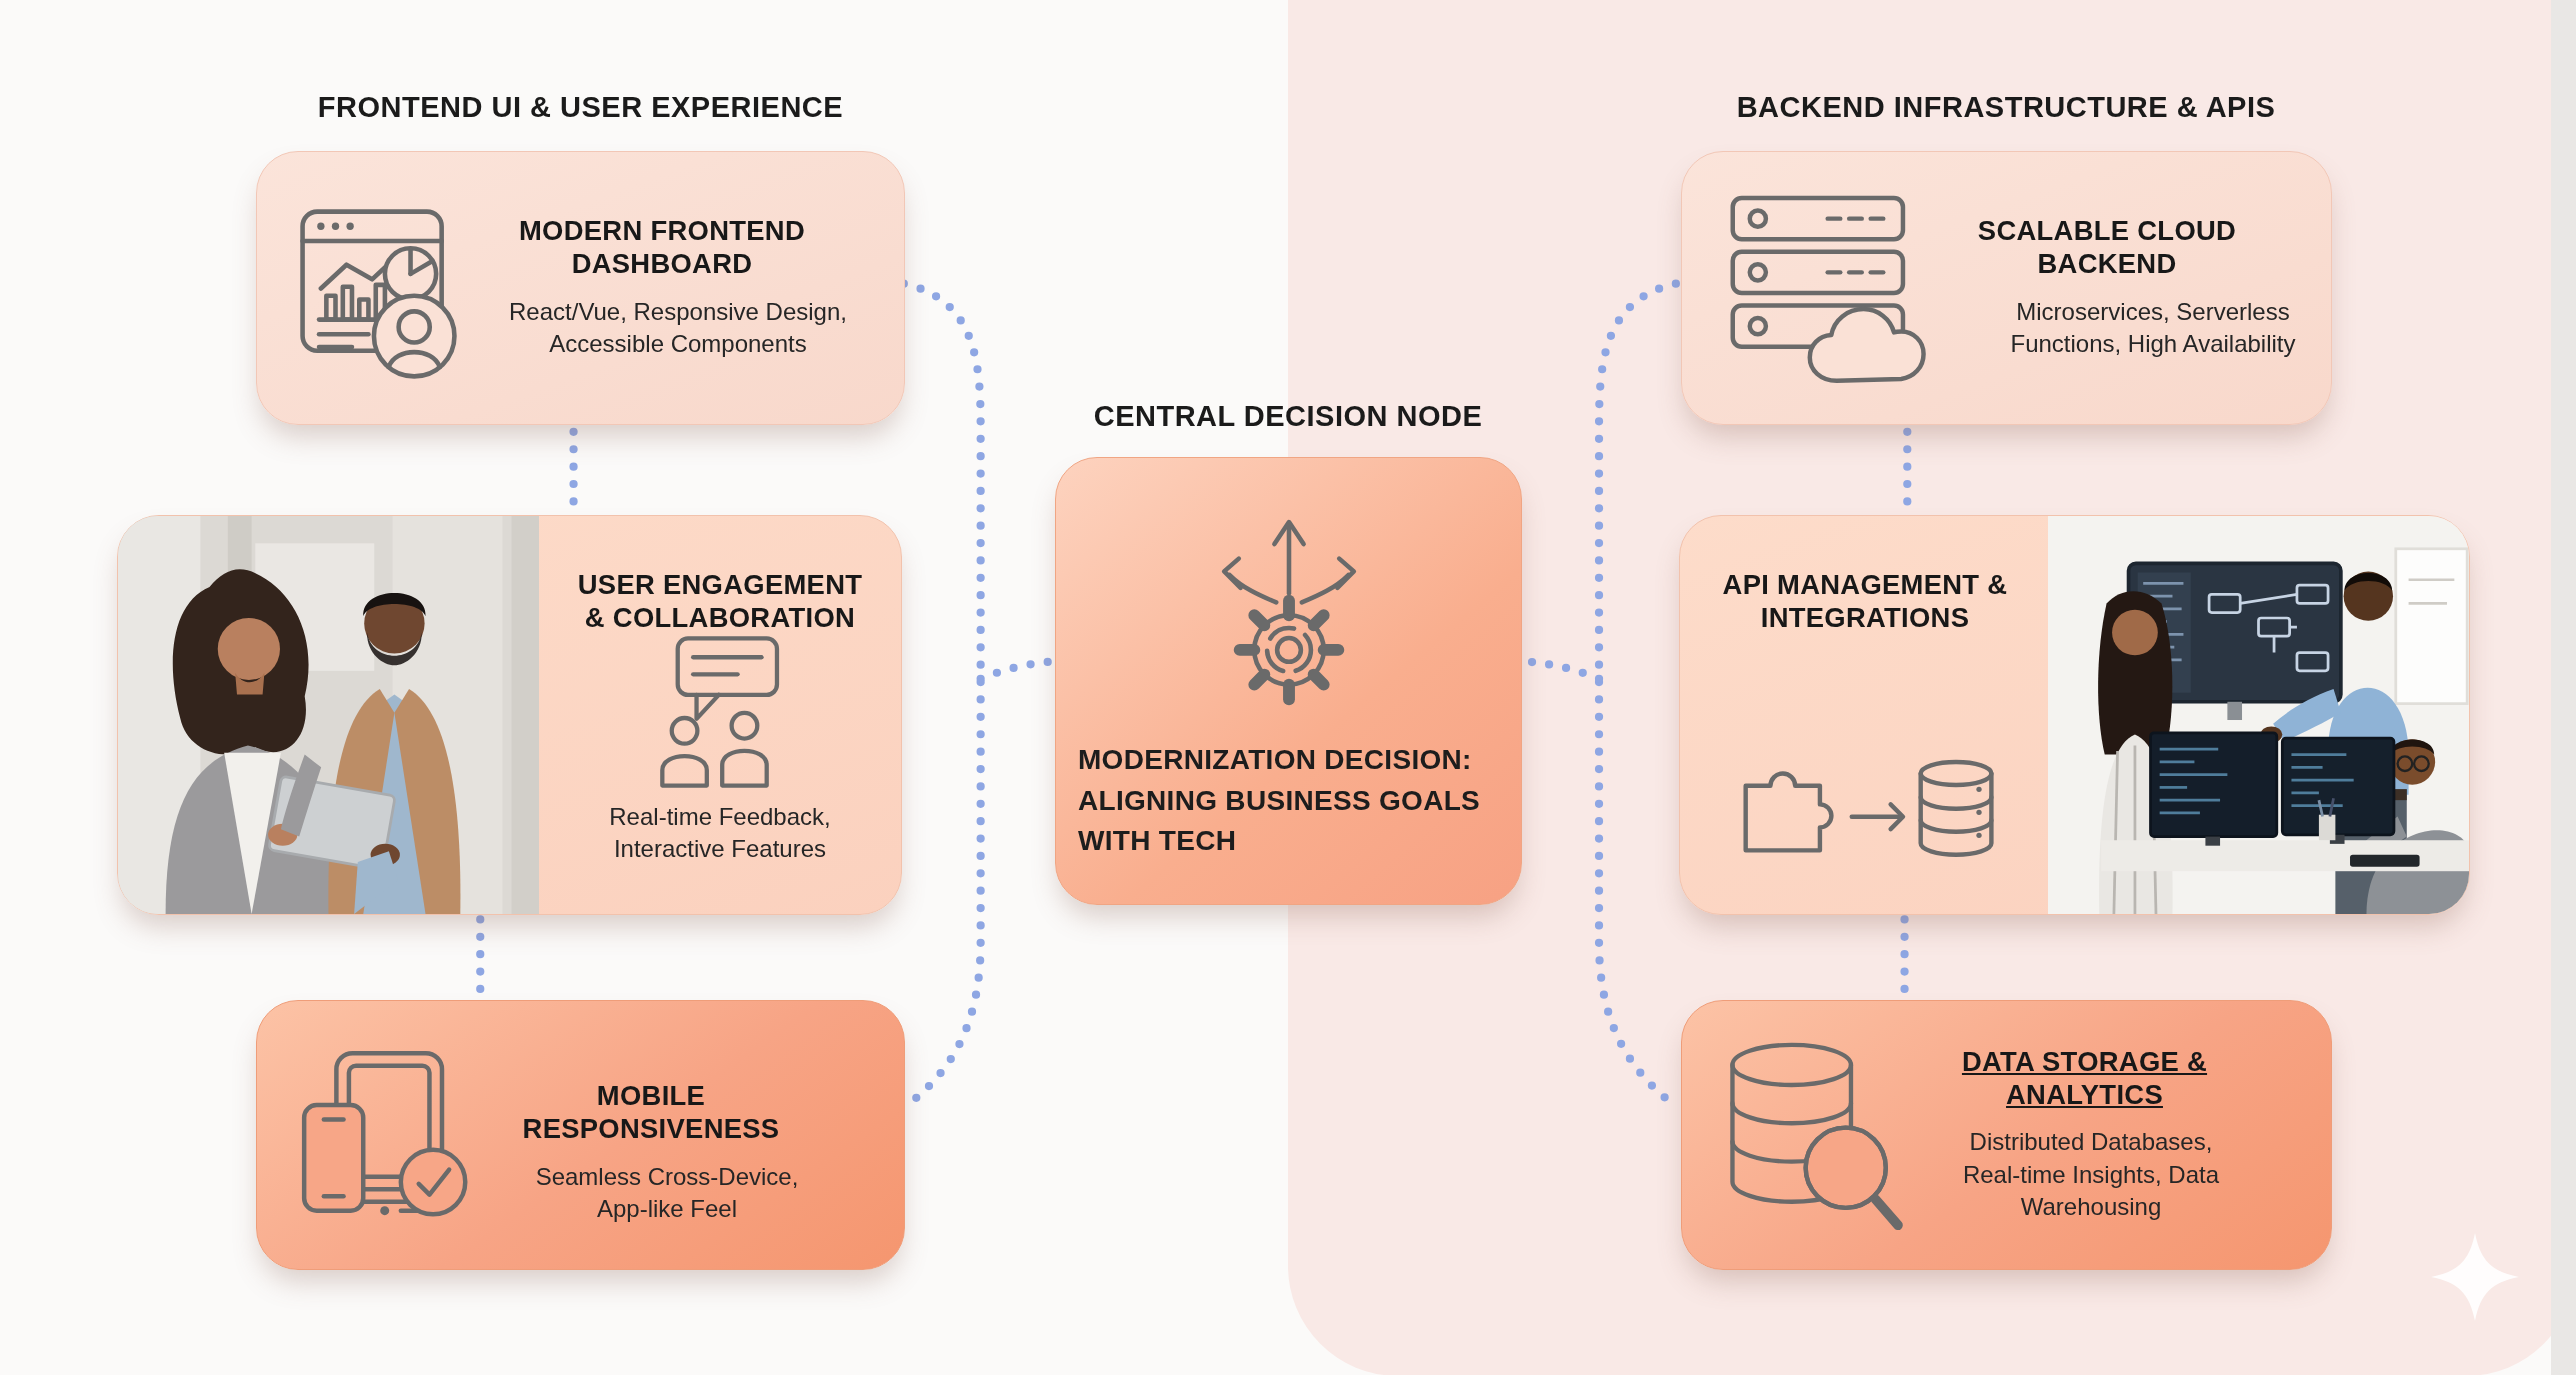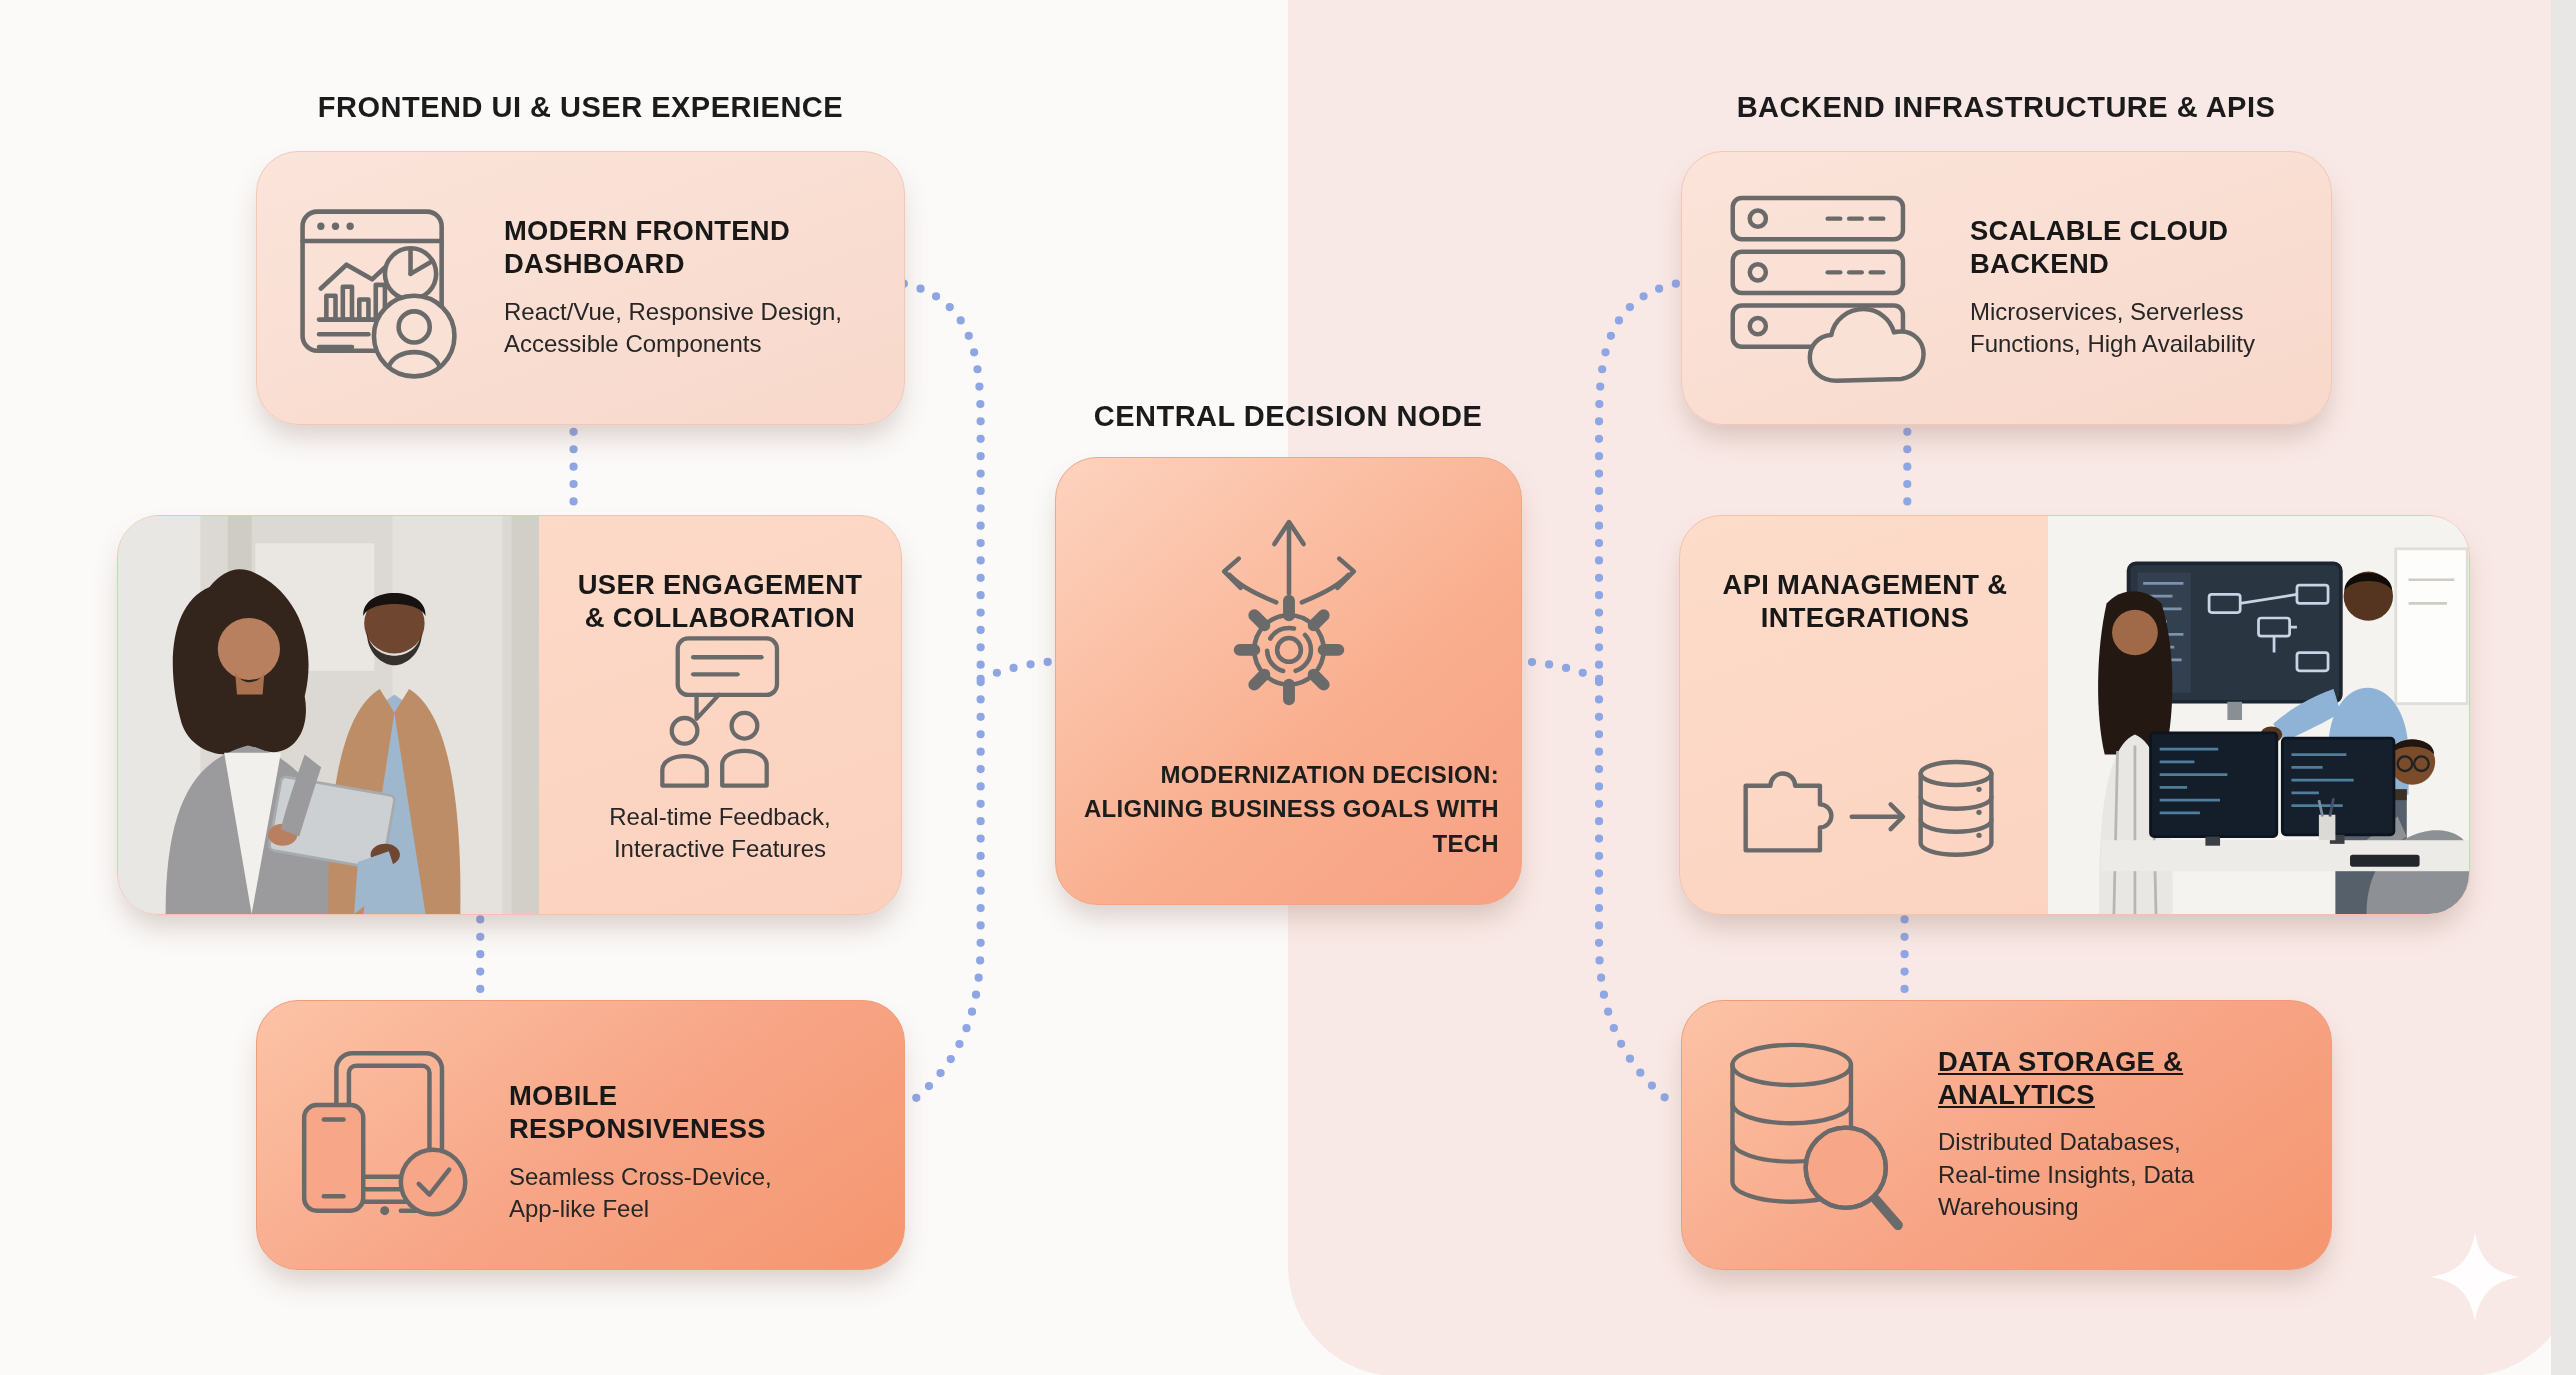--- a/index.html
+++ b/index.html
@@ -31,35 +31,35 @@
     border:1.8px solid #f2c2ac;
   }
   .card.salmon{
     background:linear-gradient(145deg,#fcc3a6 0%,#f7a485 55%,#f5966f 100%);
     border:1.8px solid #ef9d79;
   }
   .card.central{
     background:linear-gradient(140deg,#fdd3bf 0%,#f9ae8e 60%,#f7a183 100%);
     border:1.8px solid #f0a583;
   }
-  .row-card{display:flex;align-items:center;padding:0 33px 0 40px;gap:33px;}
+  .row-card{display:flex;align-items:center;padding:0 33px 0 40px;gap:33px;text-align:center;}
   .icon-box{flex:0 0 auto;display:flex;align-items:center;justify-content:center;}
   .card-title{font-weight:700;font-size:27.4px;line-height:1.2;color:#181818;letter-spacing:0.3px;}
   .card-desc{font-weight:400;font-size:24px;line-height:1.36;color:#262626;margin-top:14.6px;}
   .split-panel{position:absolute;top:0;bottom:0;display:flex;flex-direction:column;
     align-items:center;justify-content:space-between;padding:53px 12.8px;box-sizing:border-box;}
   .split-panel .card-title{text-align:center;}
   .split-panel .card-desc{text-align:center;margin-top:0;}
   .photo{position:absolute;top:0;bottom:0;overflow:hidden;}
   .photo svg{display:block;width:100%;height:100%;}
   .central-inner{position:absolute;inset:0;}
   .central-icon{position:absolute;top:44px;left:50%;transform:translateX(-50%);}
   .central-title{
-    position:absolute;left:22px;right:22px;bottom:42px;text-align:right;
-    font-weight:700;font-size:24px;line-height:1.45;color:#1d1d1d;letter-spacing:0.3px;
+    position:absolute;left:22px;right:22px;bottom:42px;text-align:left;
+    font-weight:700;font-size:28px;line-height:1.45;color:#1d1d1d;letter-spacing:0.3px;
   }
   .connectors{position:absolute;inset:0;z-index:1;pointer-events:none;}
   .sparkle{position:absolute;left:2431px;top:1233px;width:88px;height:88px;z-index:1;}
   svg.lineart{stroke:#6a6a6a;fill:none;stroke-width:5;stroke-linecap:round;stroke-linejoin:round;}
   svg.lineart .fillbg-light{fill:#fae1d6;}
   svg.lineart .fillbg-salmon{fill:#f7a687;}
   svg.lineart .dotfill{fill:#6a6a6a;stroke:none;}
 </style>
 </head>
 <body>

